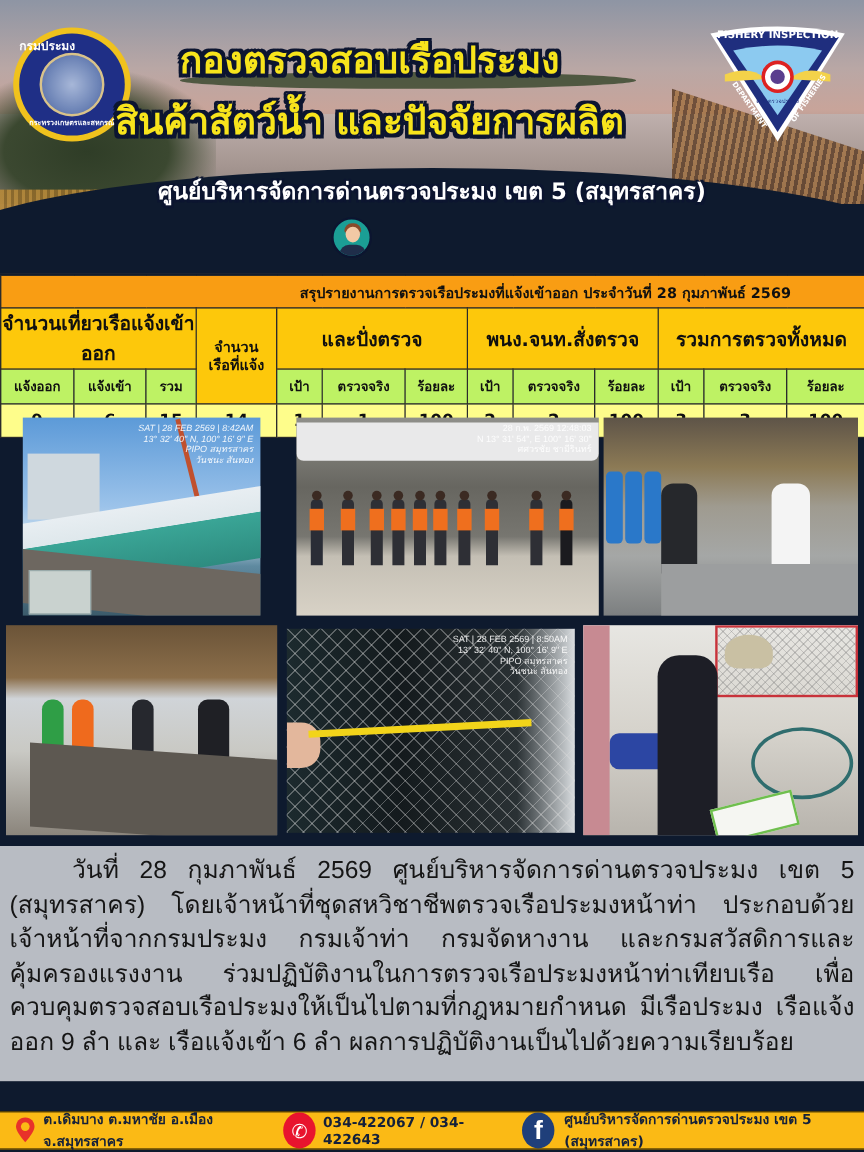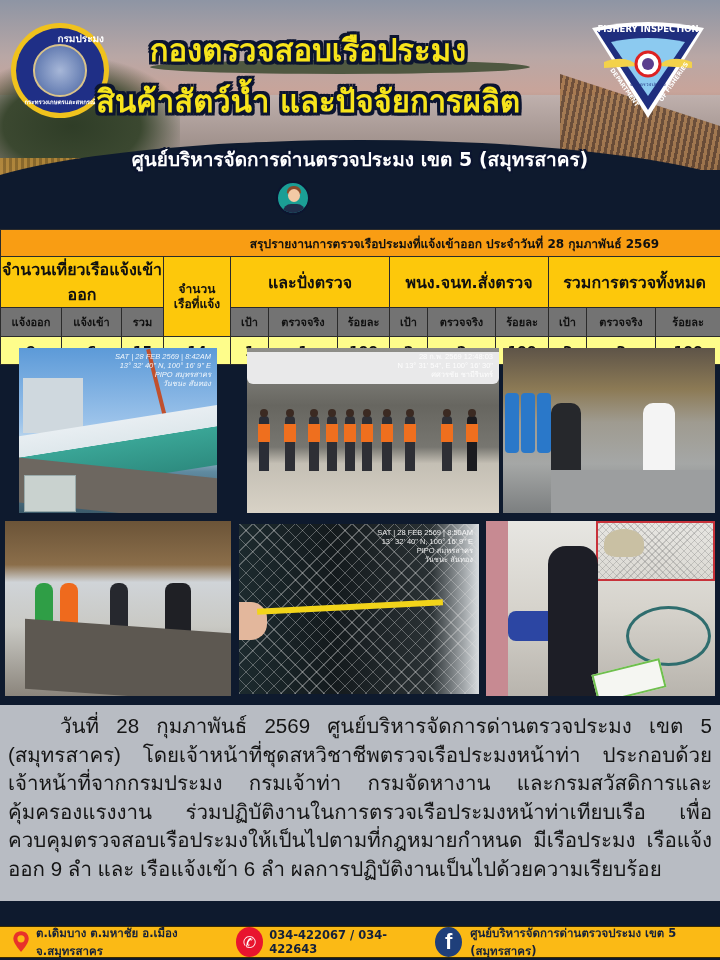--- a/index.html
+++ b/index.html
@@ -68,21 +68,21 @@
   .logo-left .inner {
     width: 100%; height: 100%; border-radius: 50%; background: #1f2f86;
     position: relative; display: flex; align-items: center; justify-content: center;
   }
   .logo-left .seal {
     width: 62%; height: 62%; border-radius: 50%;
     background: radial-gradient(circle, #a7b7d8 0%, #6f86b8 60%, #4a61a0 100%);
     border: 2px solid #d9c38a;
   }
   .logo-left .arc-top {
-    position: absolute; top: 3px; left: 0; width: 100%; text-align: right;
+    position: absolute; top: 3px; left: 0; width: 100%; text-align: left;
     font-size: 10px; font-weight: bold; color: #ffffff;
   }
   .logo-left .arc-bot {
     position: absolute; bottom: 6px; left: 0; width: 100%; text-align: center;
     font-size: 6px; font-weight: bold; color: #ffffff;
   }
 
   .logo-right {
     position: absolute; left: 586px; top: 20px; width: 124px; height: 100px;
   }
@@ -115,21 +115,21 @@
   .summary-table {
     position: absolute; left: 0; top: 229px; width: 720px;
     border-collapse: collapse; table-layout: fixed;
     font-weight: bold; text-align: center; color: #101010;
   }
   .summary-table td { border: 1px solid #2b2b2b; padding: 0; vertical-align: middle; }
   .summary-table .title-row td {
     background: #f99d13; height: 27px; font-size: 12px; text-align: right; padding-right: 61px;
   }
   .summary-table .head-row td { background: #fdc80b; height: 28px; font-size: 16px; }
-  .summary-table .sub-row td { background: #737373; height: 29px; font-size: 11px; }
+  .summary-table .sub-row td { background: #bef264; height: 29px; font-size: 11px; }
   .summary-table .val-row td { background: #fefd8b; height: 28px; font-size: 14px; }
 
   
   .photo {
     position: absolute; overflow: hidden; background: #7a8796;
   }
   .photo .stamp {
     position: absolute; right: 6px; top: 4px; text-align: right;
     font-size: 7.5px; line-height: 9px; color: #ffffff; opacity: .9;
     font-family: "Liberation Sans", sans-serif;

